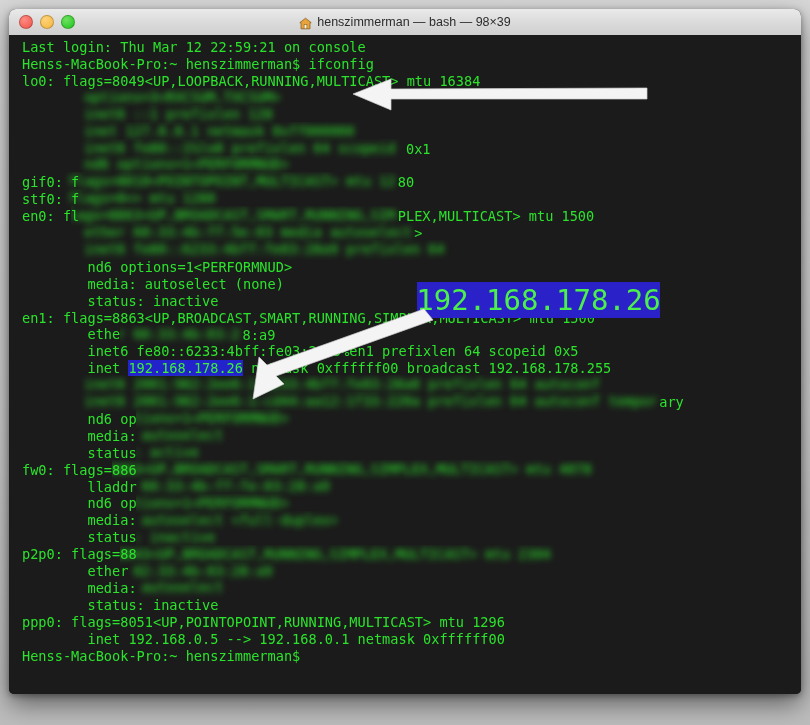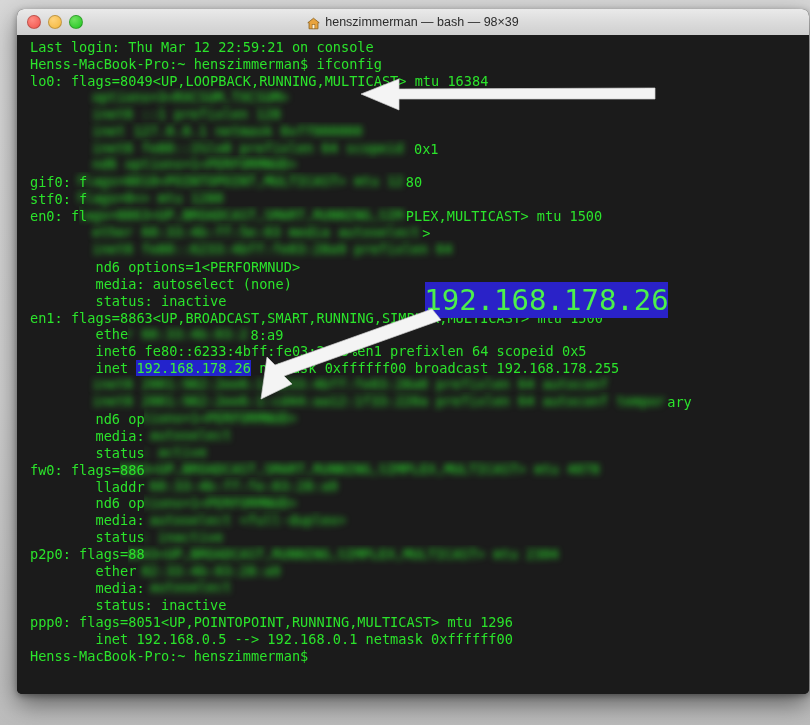--- a/index.html
+++ b/index.html
@@ -5,21 +5,21 @@
   html,body{margin:0;padding:0;}
   body{
     width:810px;height:725px;overflow:hidden;
     background:linear-gradient(180deg,#d8d8d8 0%,#cfcfcf 55%,#bdbdbd 100%);
     font-family:"Liberation Sans",sans-serif;
   }
   #stage{position:relative;width:810px;height:725px;}
 
   
   .window{
-    position:absolute;left:17px;top:9px;width:792px;height:685px;
+    position:absolute;left:9px;top:9px;width:792px;height:685px;
     border-radius:7px 7px 5px 5px;
     box-shadow:0 10px 26px rgba(0,0,0,.50),0 2px 6px rgba(0,0,0,.35);
     overflow:hidden;background:#1b1b1b;
   }
   .titlebar{
     position:relative;height:26px;
     background:linear-gradient(180deg,#eaeaea 0%,#dcdcdc 48%,#cfcfcf 100%);
     border-bottom:1px solid #a6a6a6;
     display:flex;align-items:center;
   }

